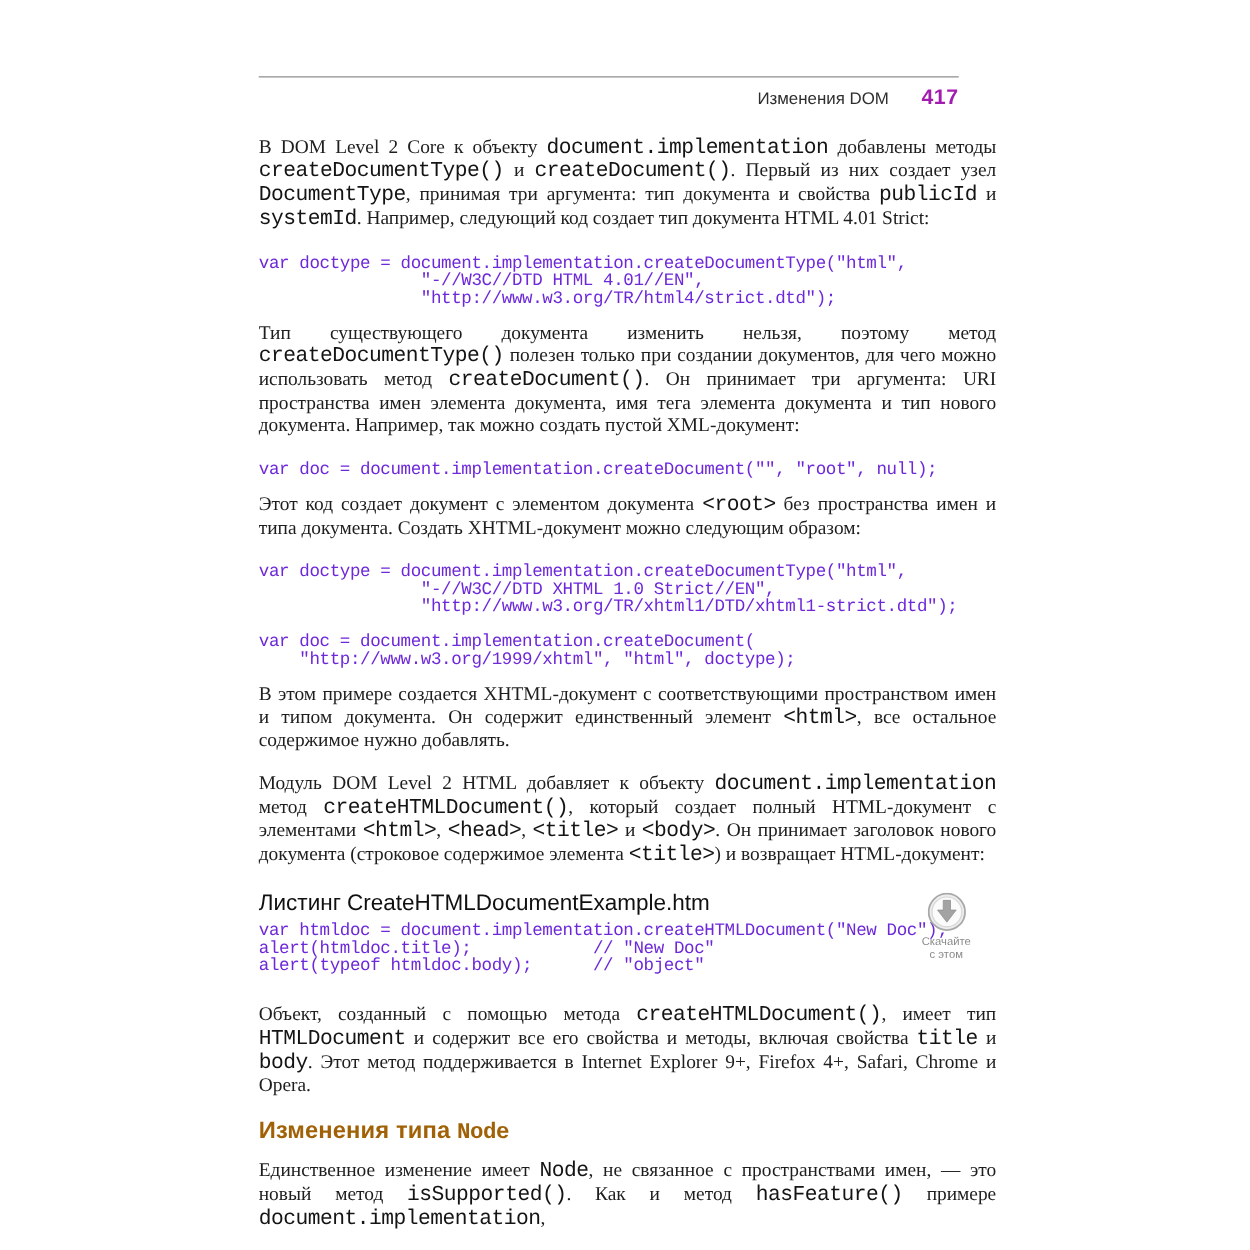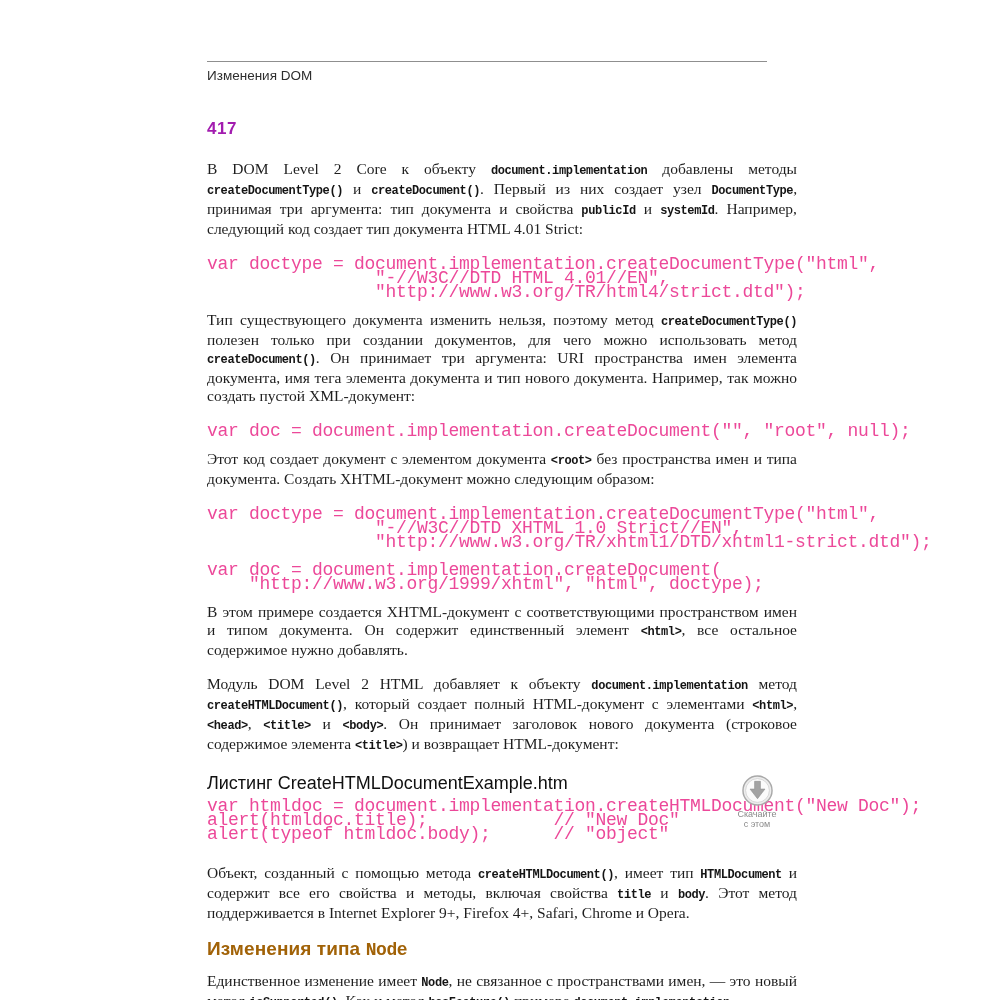--- a/index.html
+++ b/index.html
@@ -2,37 +2,37 @@
 <html lang="ru"><head>
 <meta charset="utf-8">
 <style>
   html,body{margin:0;padding:0;background:#ffffff;}
   .page{position:relative;width:1000px;height:1000px;background:#ffffff;overflow:hidden;
         color:#1e1e1e;}
   .content{position:absolute;left:207px;top:0;width:590px;}
 
   
   .running-head{width:560px;margin-top:61px;border-top:1px solid #8f8f8f;padding-top:6px;
-        display:flex;justify-content:flex-end;align-items:baseline;gap:36px;
-        font-family:"Liberation Sans",sans-serif;flex-direction:column;}
+        display:flex;justify-content:flex-end;align-items:baseline;gap:26px;
+        font-family:"Liberation Sans",sans-serif;}
   .head-title{font-size:13.5px;color:#2e2e2e;}
   .head-page{font-size:17px;font-weight:bold;color:#a21caf;letter-spacing:.5px;}
 
   
   p.body{font-family:"Liberation Serif",serif;font-size:15.5px;line-height:18px;
         text-align:justify;margin:12px 0 0 0;color:#1e1e1e;}
   p.body + p.body{margin-top:16px;}
-  p.body .mono{font-family:"Liberation Mono",monospace;font-size:12px;letter-spacing:-0.4px;
-        color:#141414;white-space:nowrap;font-weight:bold;}
+  p.body .mono{font-family:"Liberation Mono",monospace;font-size:17px;letter-spacing:-0.4px;
+        color:#141414;white-space:nowrap;}
   p.first{margin-top:21px;}
   p.after-listing{margin-top:23px;}
 
   
-  pre.code{font-family:"Liberation Mono",monospace;font-size:18px;line-height:14px;
-        letter-spacing:-0.3px;color:#ec4899;margin:19px 0 0 0;white-space:pre;}
+  pre.code{font-family:"Liberation Mono",monospace;font-size:14px;line-height:14px;
+        letter-spacing:-0.3px;color:#6d28d9;margin:19px 0 0 0;white-space:pre;}
 
   
   .listing{position:relative;margin-top:18px;}
   .listing-title{font-family:"Liberation Sans",sans-serif;font-size:18px;color:#101010;
         margin:0 0 5px 0;}
   .listing pre.code{margin-top:0;}
   .download-badge{position:absolute;top:2px;right:14px;width:52px;text-align:center;
         font-family:"Liberation Sans",sans-serif;font-size:9px;line-height:10px;color:#8a8a8a;}
   .download-badge svg{display:block;margin:0 auto 3px auto;}
 

